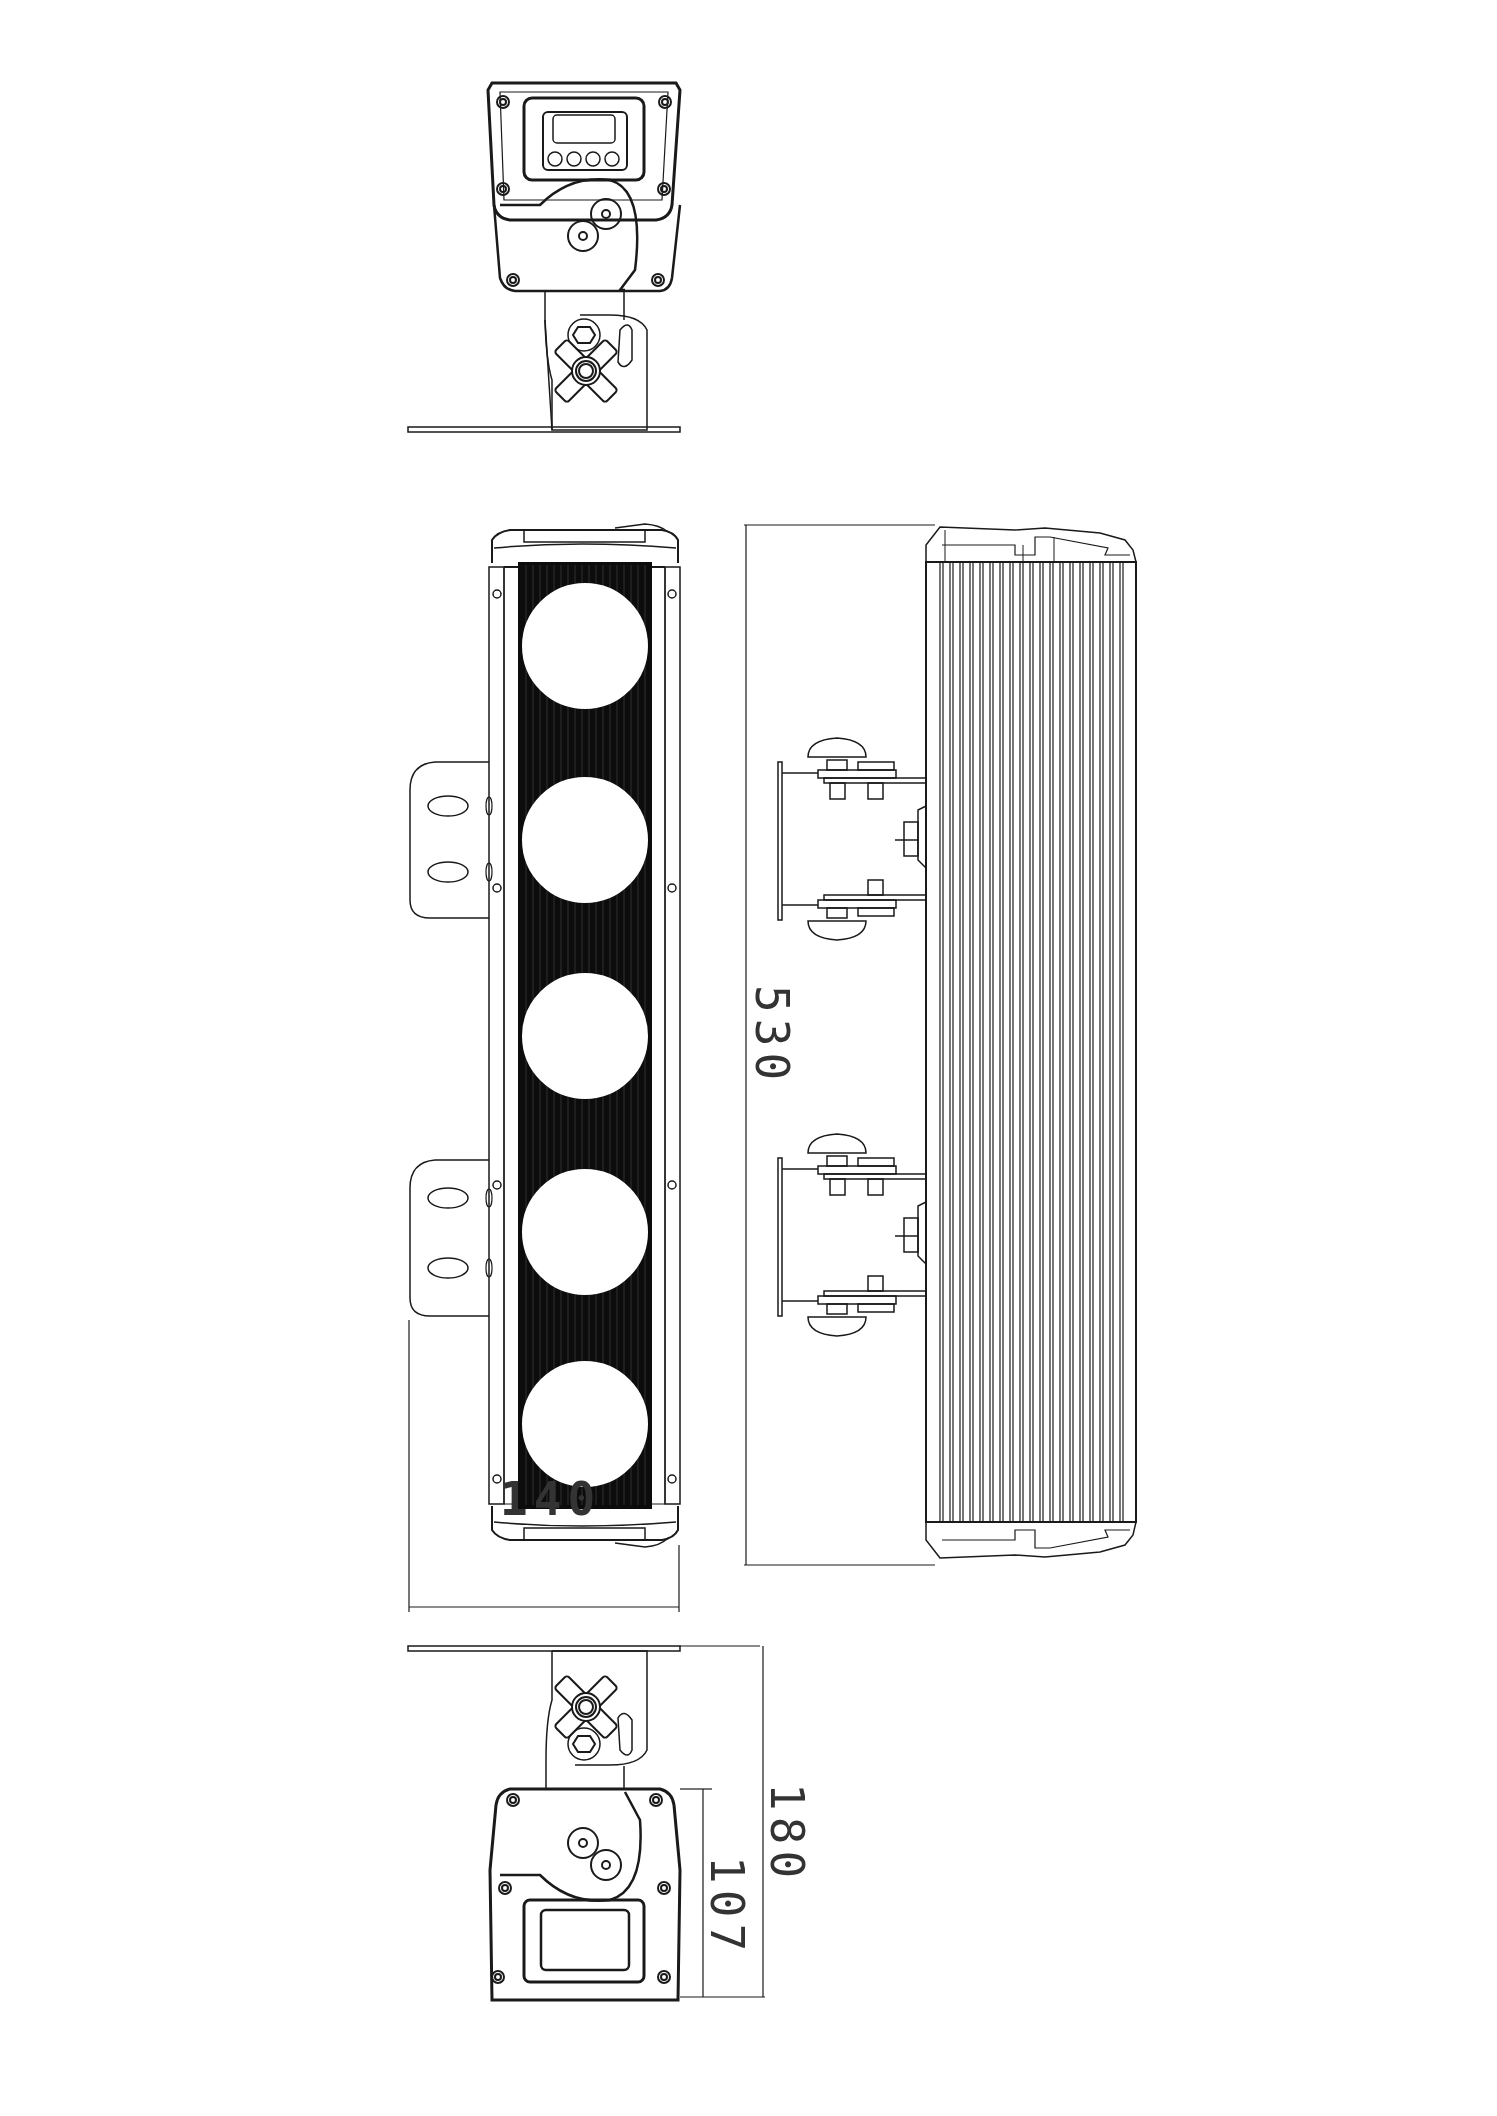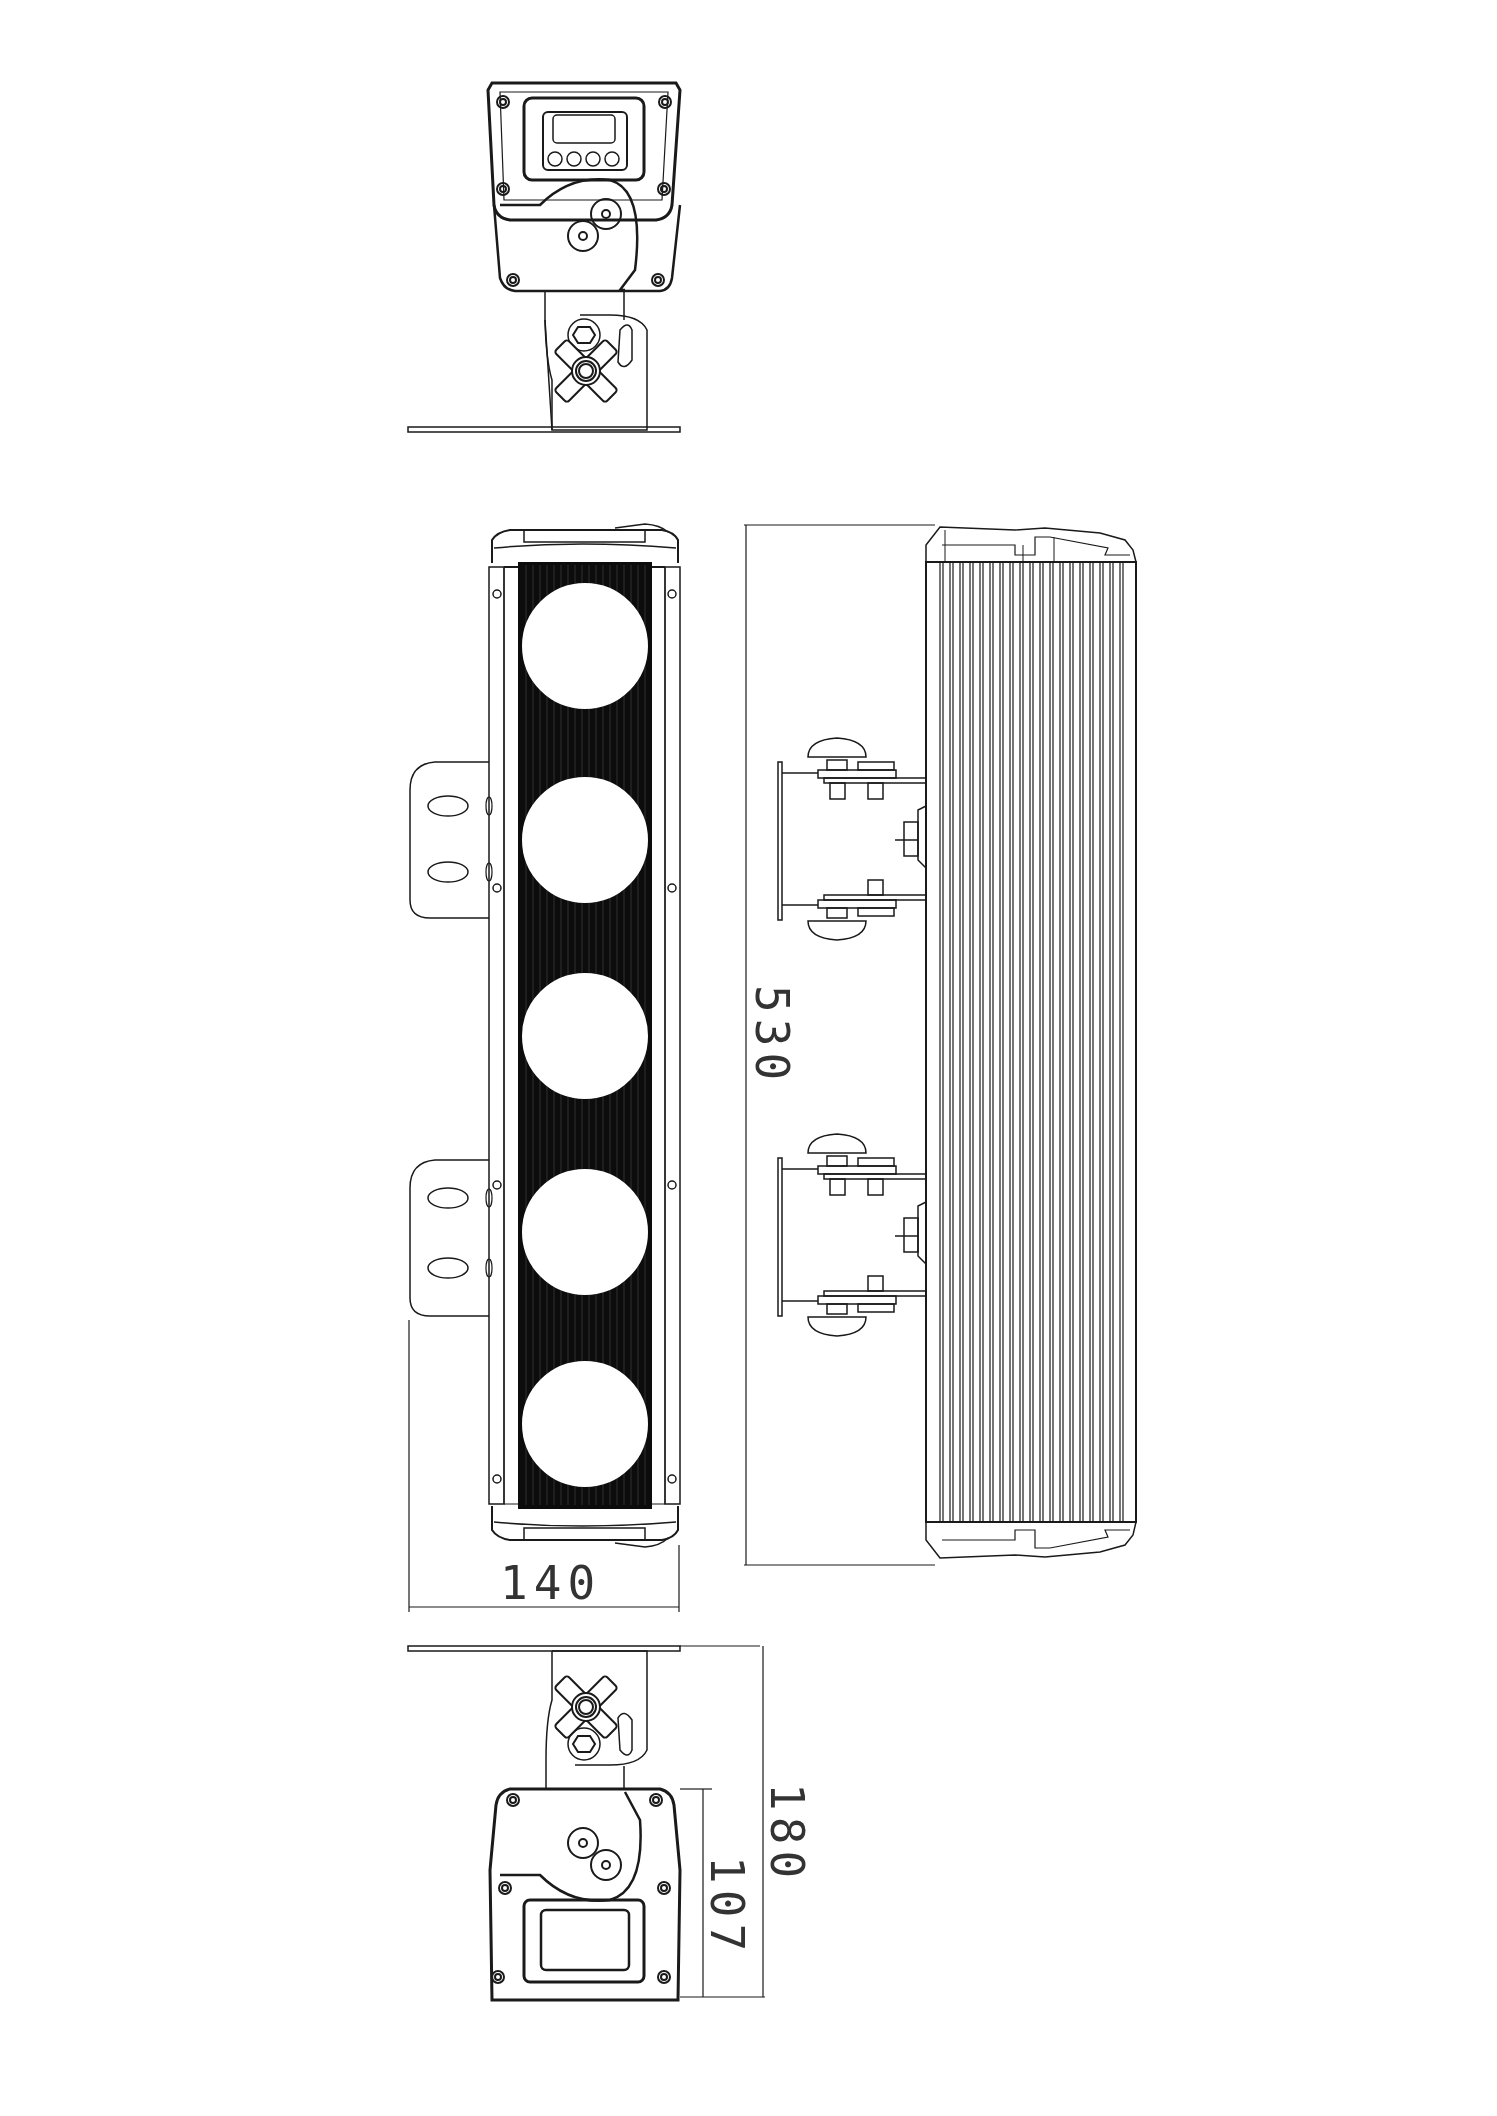--- a/index.html
+++ b/index.html
@@ -301,17 +301,17 @@
     <g stroke-width="1.2">
       <line x1="680" y1="1789" x2="712" y2="1789"></line>
       <line x1="680" y1="1997" x2="765" y2="1997"></line>
       <line x1="703" y1="1789" x2="703" y2="1997"></line>
       <line x1="763" y1="1646" x2="763" y2="1997"></line>
     </g>
   </g>
 </svg>
 
 
-<div class="dim-label" style="left:500px; top:1560px;">140</div>
+<div class="dim-label" style="left:500px; top:1476px;font-weight:bold;">140</div>
 <div class="dim-label rot90" style="left:795px; top:985px;">530</div>
 <div class="dim-label rot90" style="left:810px; top:1783px;">180</div>
 <div class="dim-label rot90" style="left:750px; top:1856px;">107</div>
 </div>
 
 </body></html>

